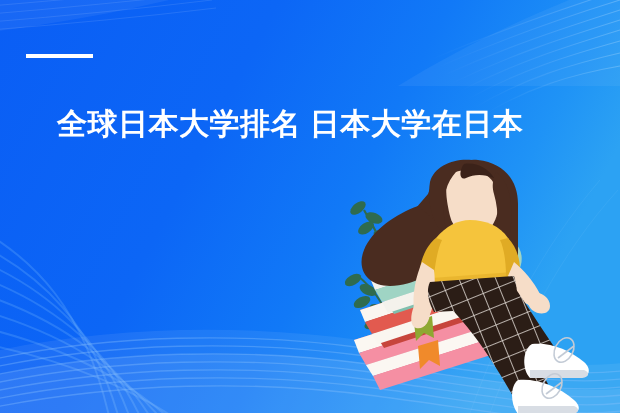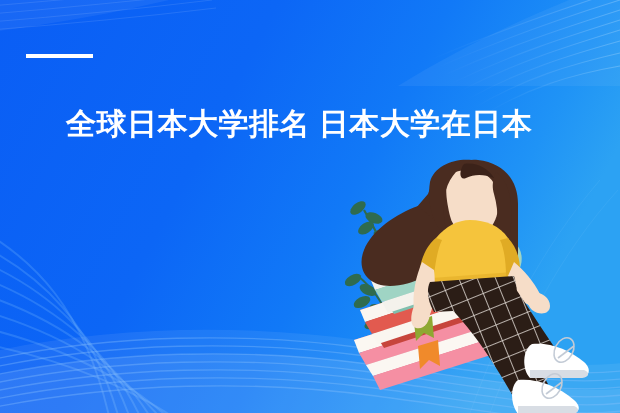--- a/index.html
+++ b/index.html
@@ -41,21 +41,21 @@
     position: absolute;
     left: 26px;
     top: 54px;
     width: 67px;
     height: 4px;
     background: #ffffff;
   }
 
   .headline {
     position: absolute;
-    left: 66px;
+    left: 57px;
     top: 104px;
     width: 540px;
     margin: 0;
     color: #ffffff;
     font-family: "Liberation Sans", "DejaVu Sans", sans-serif;
     font-size: 30px;
     font-weight: bold;
     letter-spacing: 0.5px;
     line-height: 40px;
     white-space: nowrap;

